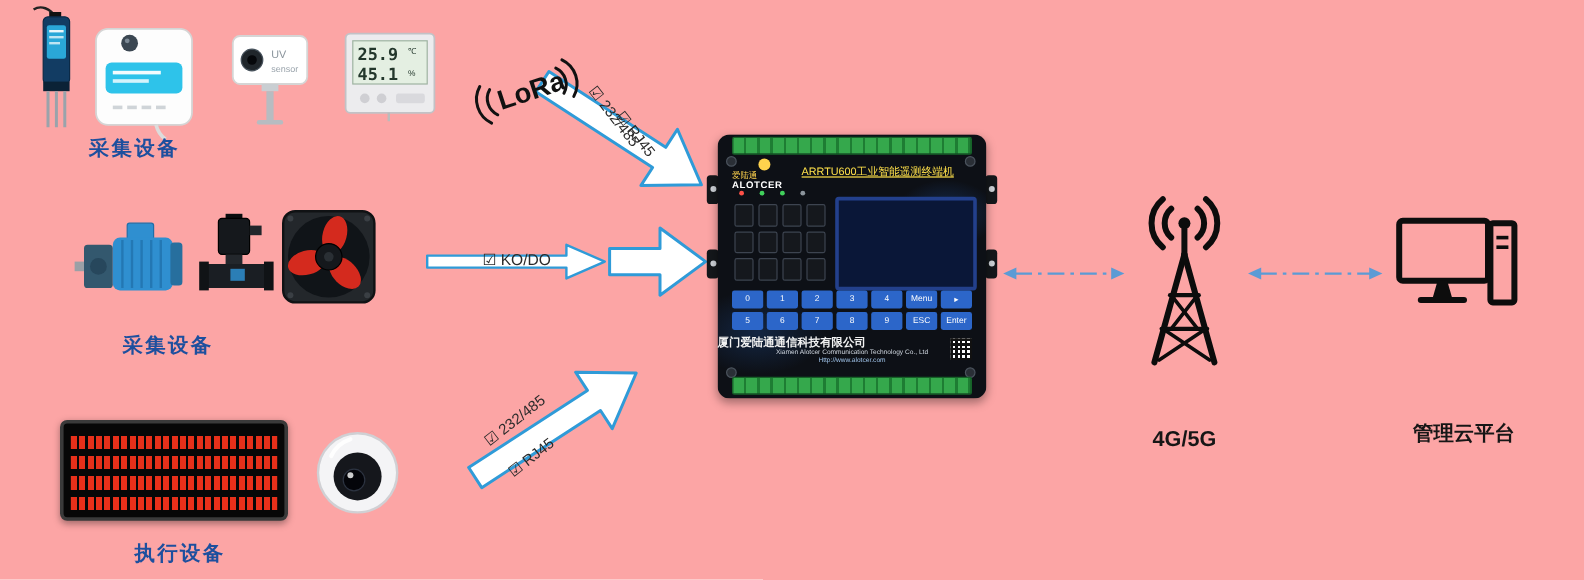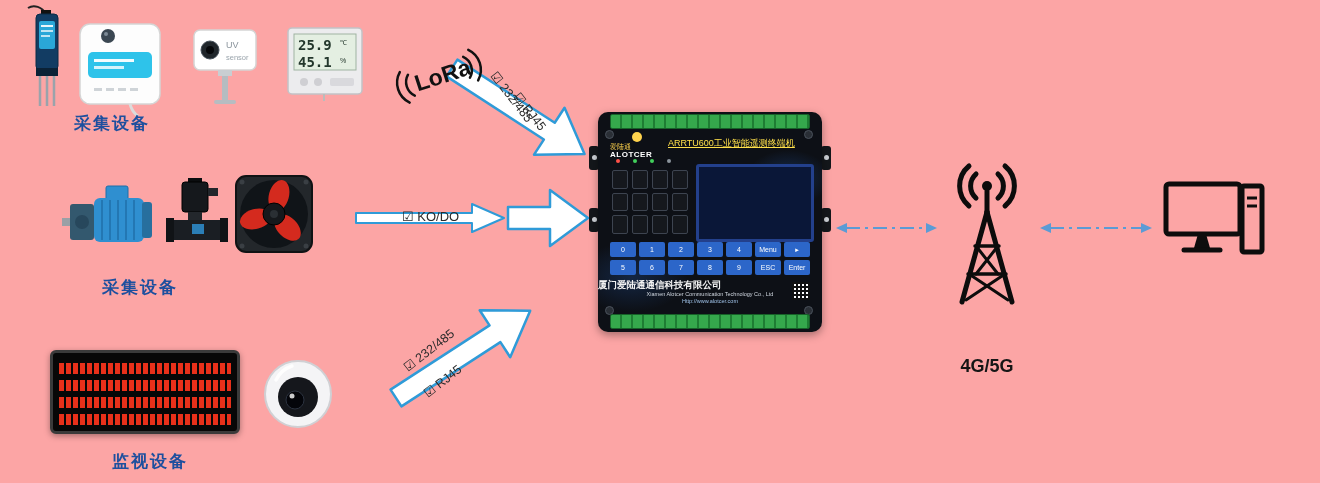--- a/index.html
+++ b/index.html
@@ -164,21 +164,21 @@
   </div>
 
   <svg class="abs" style="left:258px;top:354px" width="80" height="80">
     <circle cx="40" cy="40" r="33" fill="#f4f4f6" stroke="#d0d0d4" stroke-width="2"></circle>
     <circle cx="40" cy="43" r="20" fill="#15171c"></circle>
     <circle cx="37" cy="46" r="9" fill="#04050a" stroke="#2c3340"></circle>
     <circle cx="34" cy="42" r="2.5" fill="#ffffff" opacity=".8"></circle>
     <path d="M18,26 A27,27 0 0 1 34,12" stroke="#ffffff" stroke-width="3.5" fill="none" stroke-linecap="round" opacity=".85"></path>
   </svg>
 
-  <div class="group-label" style="left:112px;top:450px">监视设备</div>
+  <div class="group-label" style="left:112px;top:450px">执行设备</div>
 
   <svg class="overlay" width="1320" height="483">
 
     <g transform="translate(452,68) rotate(33)">
       <polygon points="0,-10 116,-10 116,-28 158,0 116,28 116,10 0,10" fill="#ffffff" stroke="#2f9bd8" stroke-width="2.5" stroke-linejoin="round"></polygon>
     </g>
 
     <g transform="translate(406,88) rotate(-18)">
       <path d="M6,-12 A15,15 0 0 0 6,10" stroke="#111" stroke-width="2.5" fill="none" stroke-linecap="round"></path>
       <path d="M-1,-17 A22,22 0 0 0 -1,15" stroke="#111" stroke-width="2.5" fill="none" stroke-linecap="round"></path>
@@ -307,14 +307,15 @@
       <div class="rtu-company">厦门爱陆通通信科技有限公司</div>
       <div class="rtu-company-en">Xiamen Alotcer Communication Technology Co., Ltd</div>
       <div class="rtu-site">Http://www.alotcer.com</div>
       <div class="rtu-qr"></div>
 
       <div class="rtu-term rtu-term-bottom"></div>
     </div>
   </div>
 
   <div class="net-label" style="left:930px;top:312px;width:114px">4G/5G</div>
+  <div class="net-label" style="left:1148px;top:306px;width:144px;font-size:17px">管理云平台</div>
 
 </div>
 
 </body></html>

